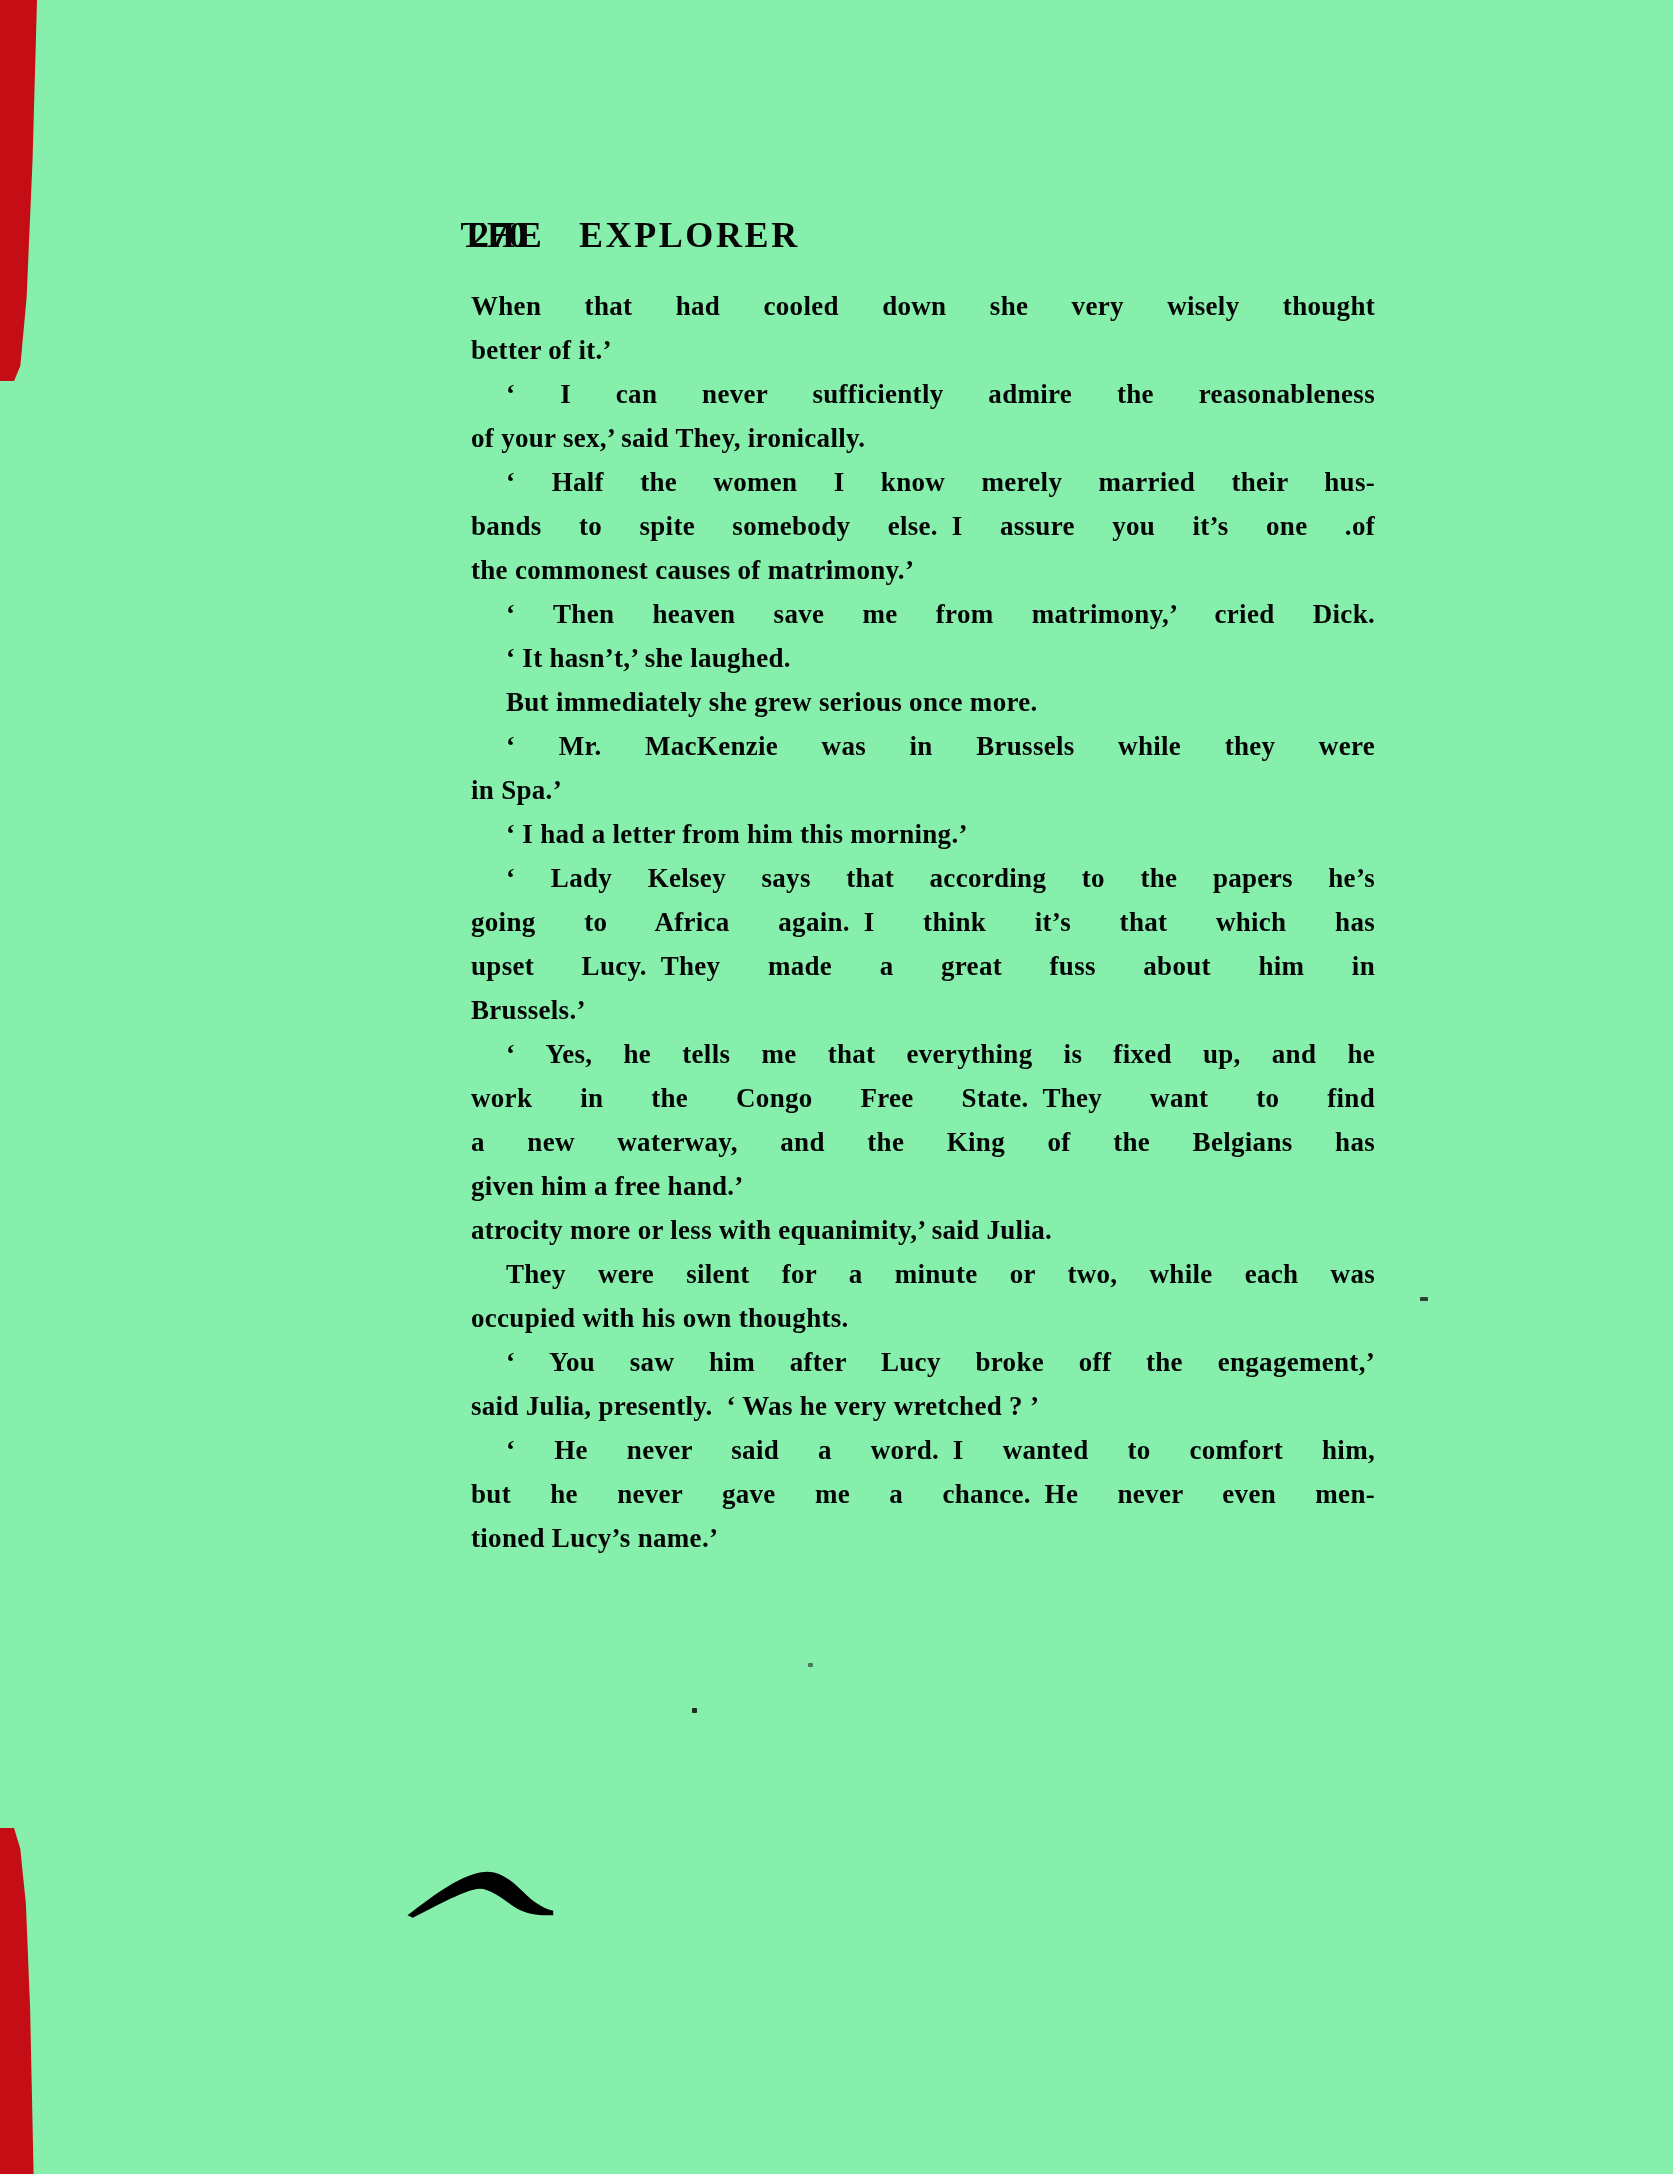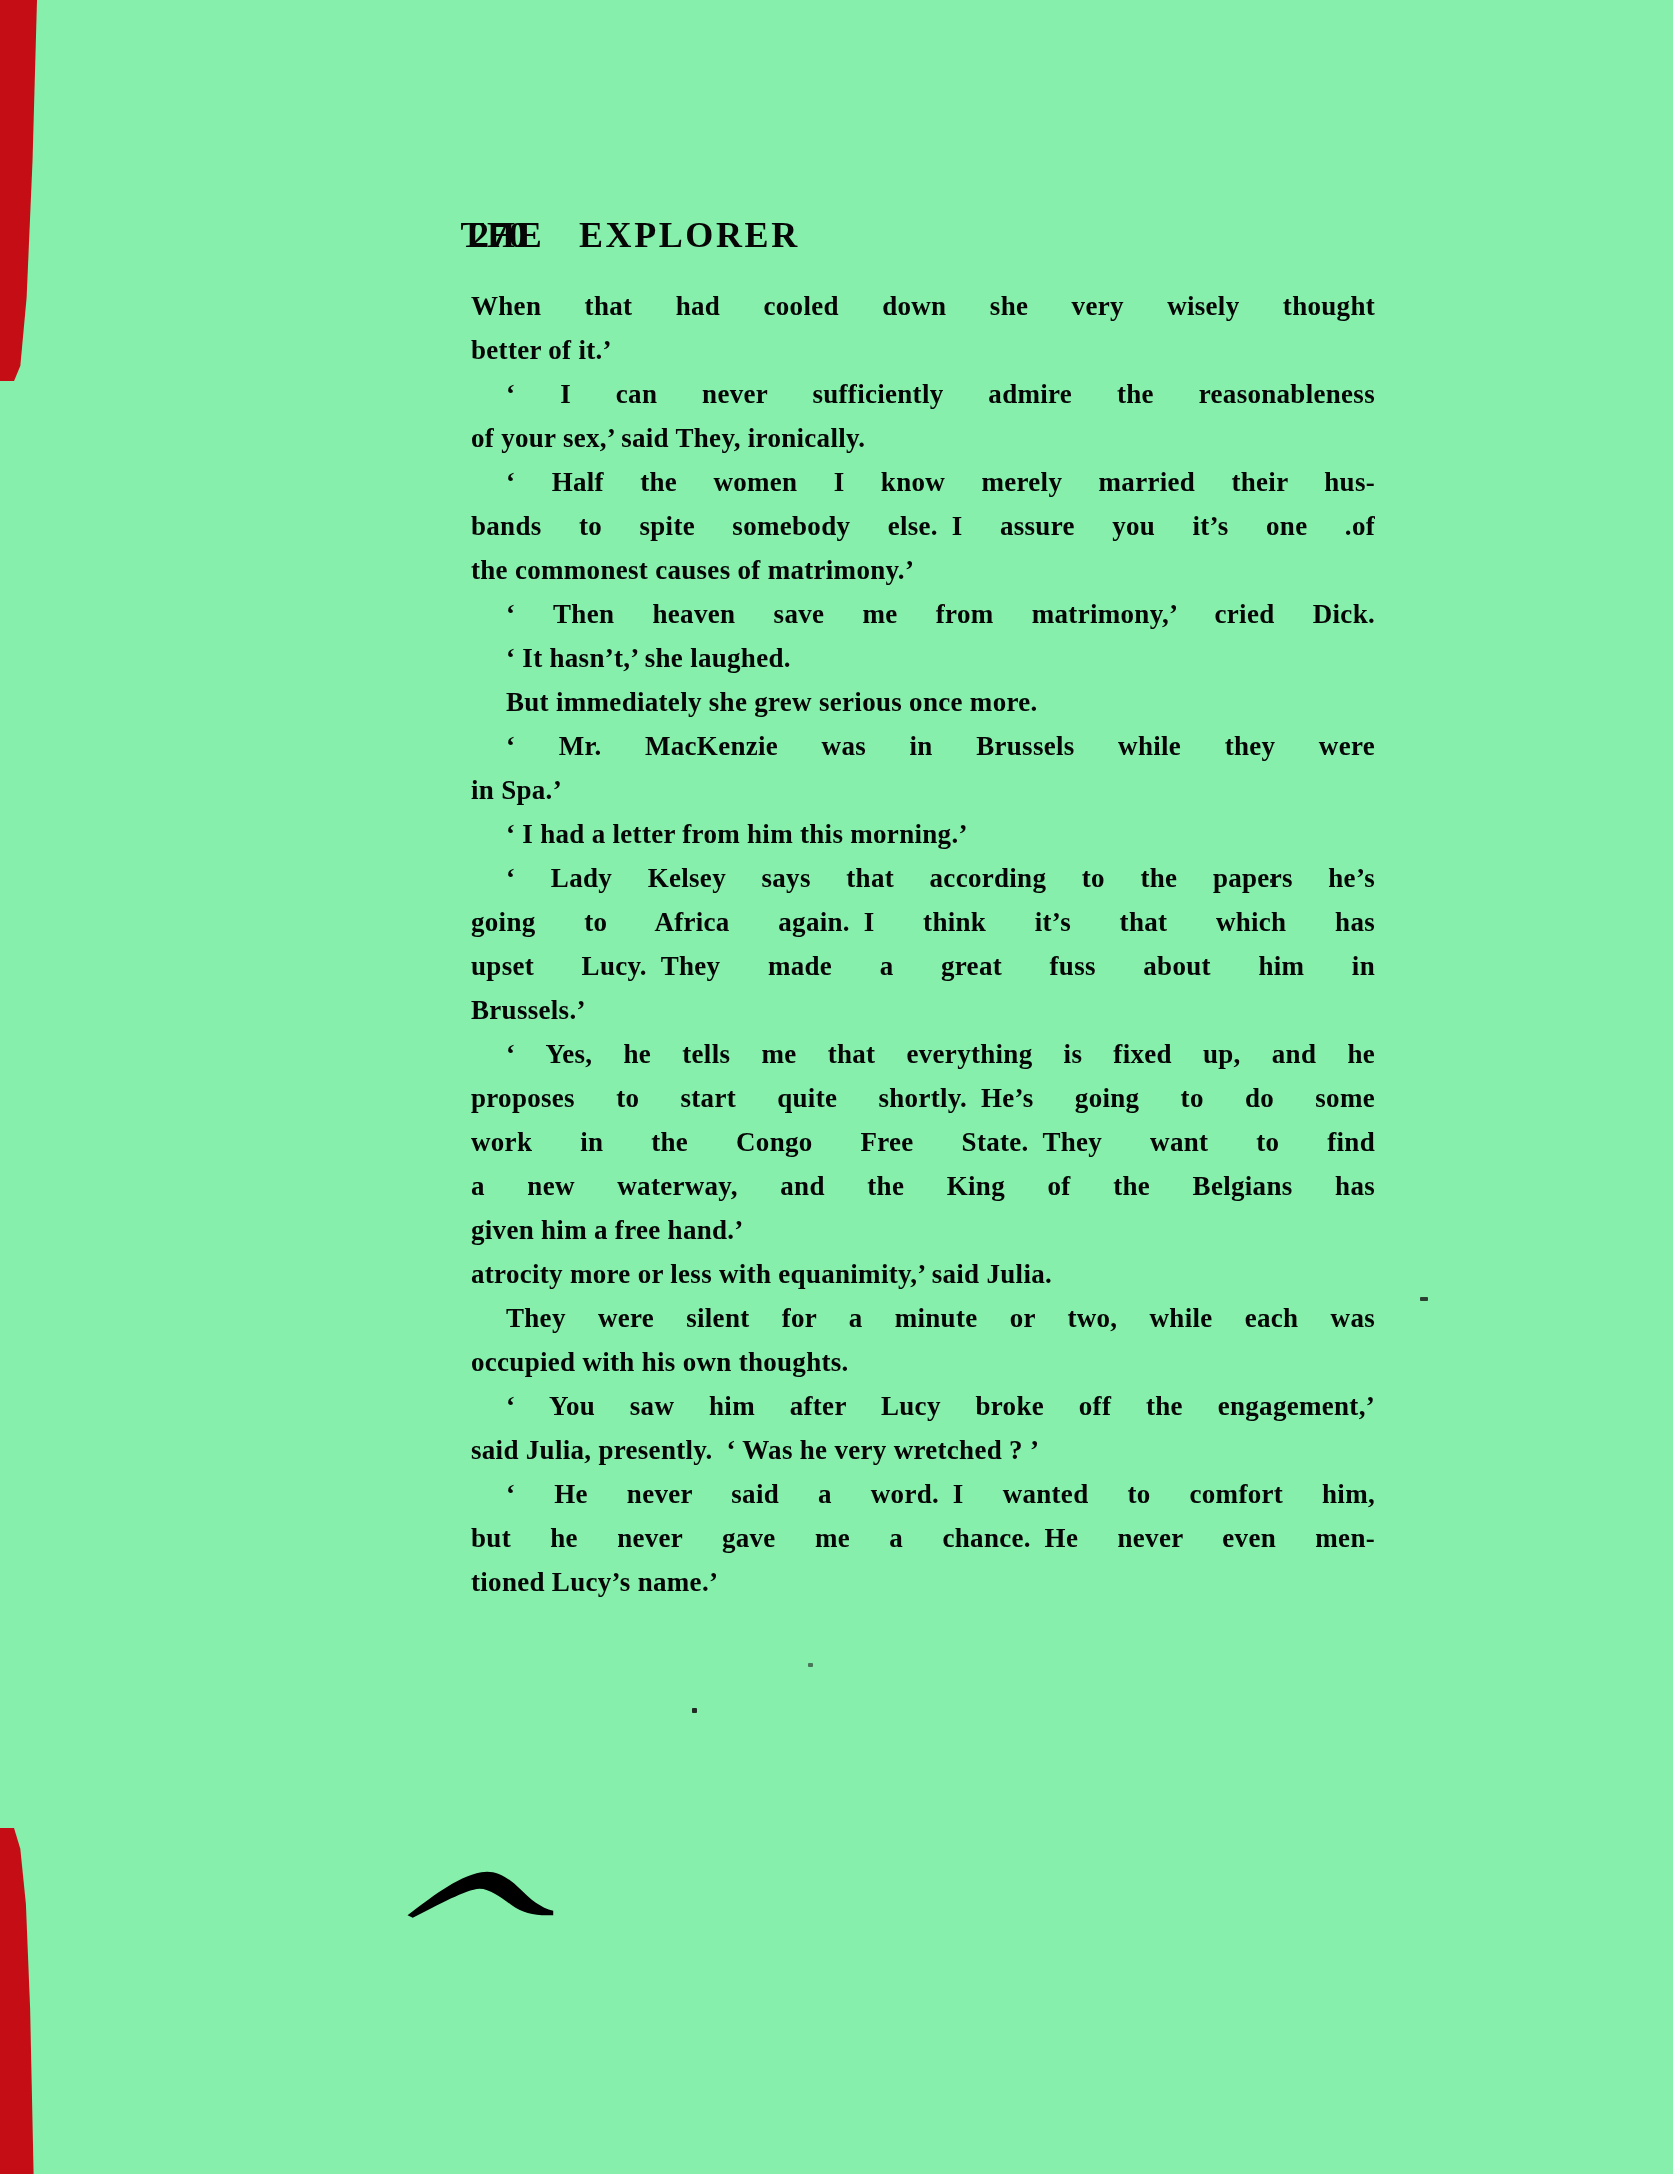--- a/index.html
+++ b/index.html
@@ -80,21 +80,20 @@
       <div class="line left indent">‘ It hasn’t,’ she laughed.</div>
       <div class="line left indent">But immediately she grew serious once more.</div>
       <div class="line indent">‘ Mr. MacKenzie was in Brussels while they were</div>
       <div class="line left">in Spa.’</div>
       <div class="line left indent">‘ I had a letter from him this morning.’</div>
       <div class="line indent">‘ Lady Kelsey says that according to the papers he’s</div>
       <div class="line">going to Africa again. I think it’s that which has</div>
       <div class="line">upset Lucy. They made a great fuss about him in</div>
       <div class="line left">Brussels.’</div>
       <div class="line indent">‘ Yes, he tells me that everything is fixed up, and he</div>
-      <div class="line">proposes to start quite shortly. He’s going to do some</div>
       <div class="line">work in the Congo Free State. They want to find</div>
       <div class="line">a new waterway, and the King of the Belgians has</div>
       <div class="line left">given him a free hand.’</div>
       <div class="line left">atrocity more or less with equanimity,’ said Julia.</div>
       <div class="line indent">They were silent for a minute or two, while each was</div>
       <div class="line left">occupied with his own thoughts.</div>
       <div class="line indent">‘ You saw him after Lucy broke off the engagement,’</div>
       <div class="line left">said Julia, presently. ‘ Was he very wretched ? ’</div>
       <div class="line indent">‘ He never said a word. I wanted to comfort him,</div>
       <div class="line">but he never gave me a chance. He never even men-</div>

